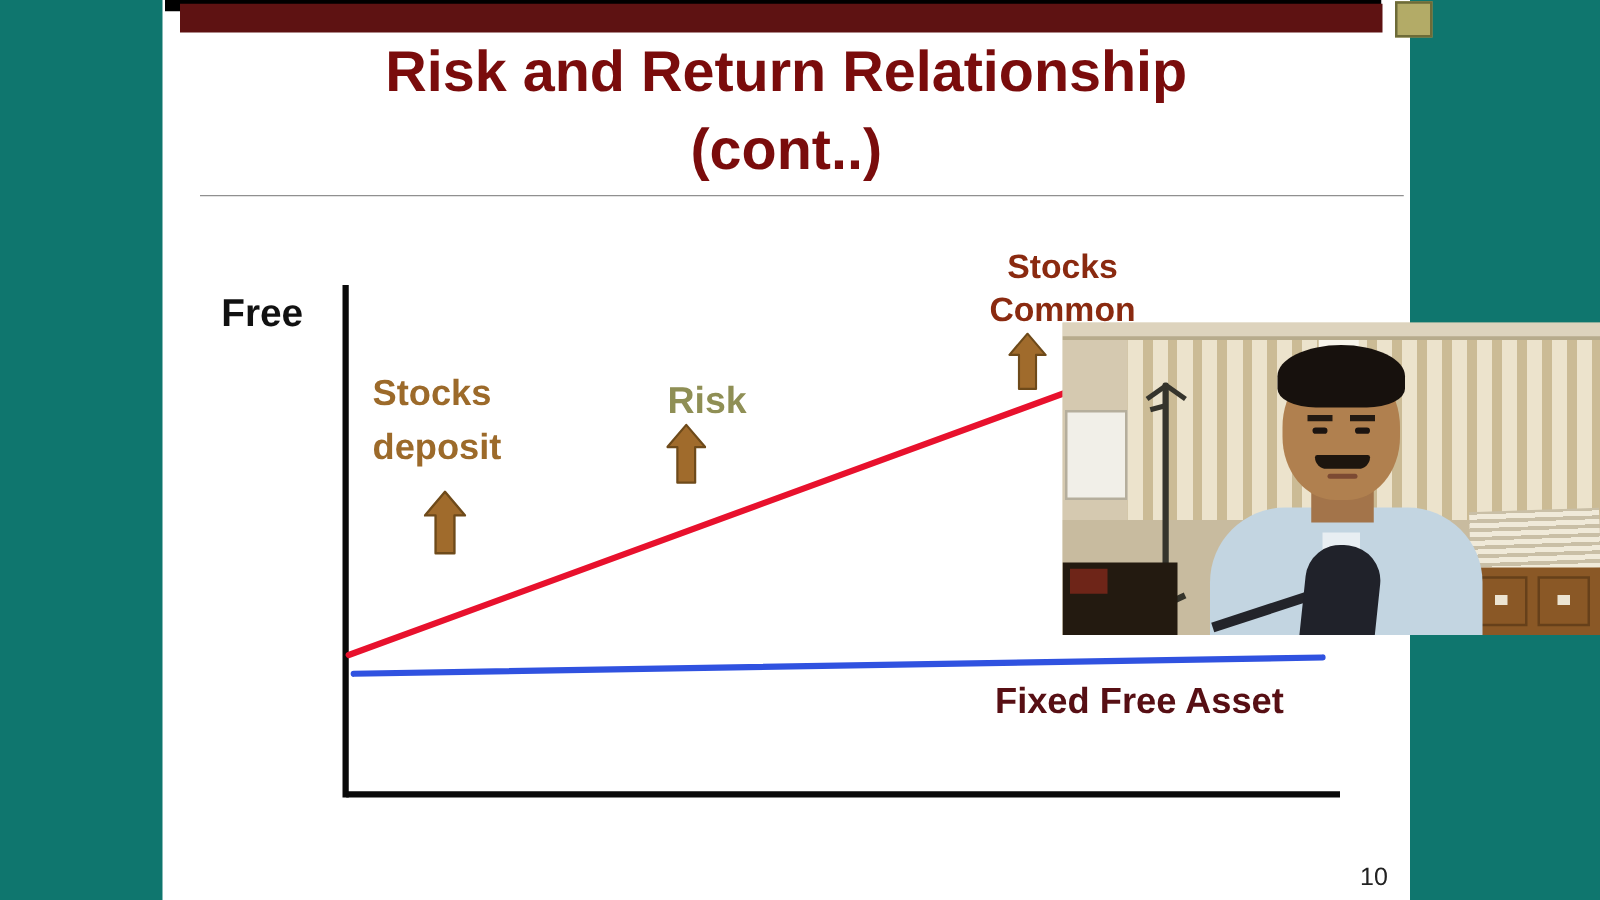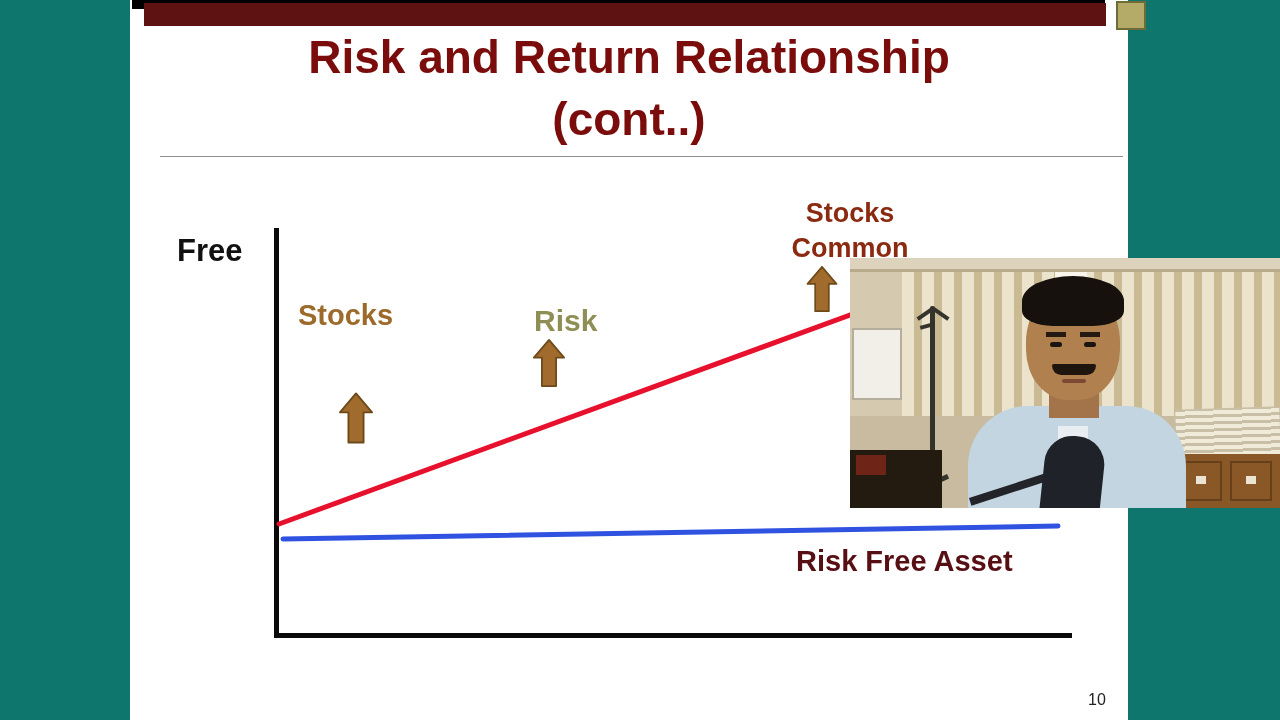--- a/index.html
+++ b/index.html
@@ -27,21 +27,21 @@
   .axis-x { position: absolute; left: 147px; top: 633px; width: 795px; height: 5px;  background: #0a0a0a; }
   .risk-label   { position: absolute; left: 47px;  top: 233px; font-size: 31px; font-weight: bold; color: #111; }
   .return-label { position: absolute; left: 838px; top: 656px; font-size: 32px; font-weight: bold; color: #111; }
   
   .fixed-deposit { position: absolute; left: 168px; top: 294px; font-size: 29px; font-weight: bold;
                    color: #9c6a2a; line-height: 43px; }
   .bond          { position: absolute; left: 404px; top: 304px; font-size: 30px; font-weight: bold; color: #8f8f55; }
   .common-stocks { position: absolute; left: 635px; top: 196px; width: 170px; text-align: center;
                    font-size: 27px; font-weight: bold; color: #8a2a10; line-height: 35px; }
   .risk-free     { position: absolute; left: 666px; top: 545px; font-size: 29px; font-weight: bold; color: #570f14; }
-  .page-number   { position: absolute; left: 958px; top: 691px; font-size: 16px; color: #222; }
+  .page-number   { position: absolute; left: 958px; top: 691px; font-size: 20px; color: #222; }
   .up-arrow { position: absolute; }
   .arrow-fd   { left: 209px; top: 392px; }
   .arrow-bond { left: 403px; top: 338px; }
   .arrow-cs   { left: 675px; top: 266px; }
   
   .chart-lines { position: absolute; left: 0; top: 0; z-index: 2; pointer-events: none; }
   
   .webcam { position: absolute; left: 850px; top: 258px; width: 430px; height: 250px;
             background: #d8cdb4; overflow: hidden; z-index: 5; }
   .webcam div { position: absolute; }
@@ -101,27 +101,28 @@
       <div>(cont..)</div>
     </div>
     <div class="divider"></div>
 
     <div class="axis-y"></div>
     <div class="axis-x"></div>
     <div class="risk-label">Free</div>
 
     <div class="fixed-deposit">
       <div>Stocks</div>
+      <div>deposit</div>
     </div>
     <div class="bond">Risk</div>
     <div class="common-stocks">
       <div>Stocks</div>
       <div>Common</div>
     </div>
-    <div class="risk-free">Risk Free Asset</div>
+    <div class="risk-free">Fixed Free Asset</div>
 
     <svg class="up-arrow arrow-fd" width="34" height="52" viewBox="0 0 36 54">
       <polygon points="18,1 35,21 26,21 26,53 10,53 10,21 1,21" stroke-width="2" stroke-linejoin="round" fill="#a06b2c" stroke="#6e4a1a"></polygon>
     </svg>
     <svg class="up-arrow arrow-bond" width="32" height="50" viewBox="0 0 36 54">
       <polygon points="18,1 35,21 26,21 26,53 10,53 10,21 1,21" stroke-width="2" stroke-linejoin="round" fill="#a06b2c" stroke="#6e4a1a"></polygon>
     </svg>
     <svg class="up-arrow arrow-cs" width="34" height="46" viewBox="0 0 36 54">
       <polygon points="18,1 35,21 26,21 26,53 10,53 10,21 1,21" stroke-width="2" stroke-linejoin="round" fill="#a06b2c" stroke="#6e4a1a"></polygon>
     </svg>

